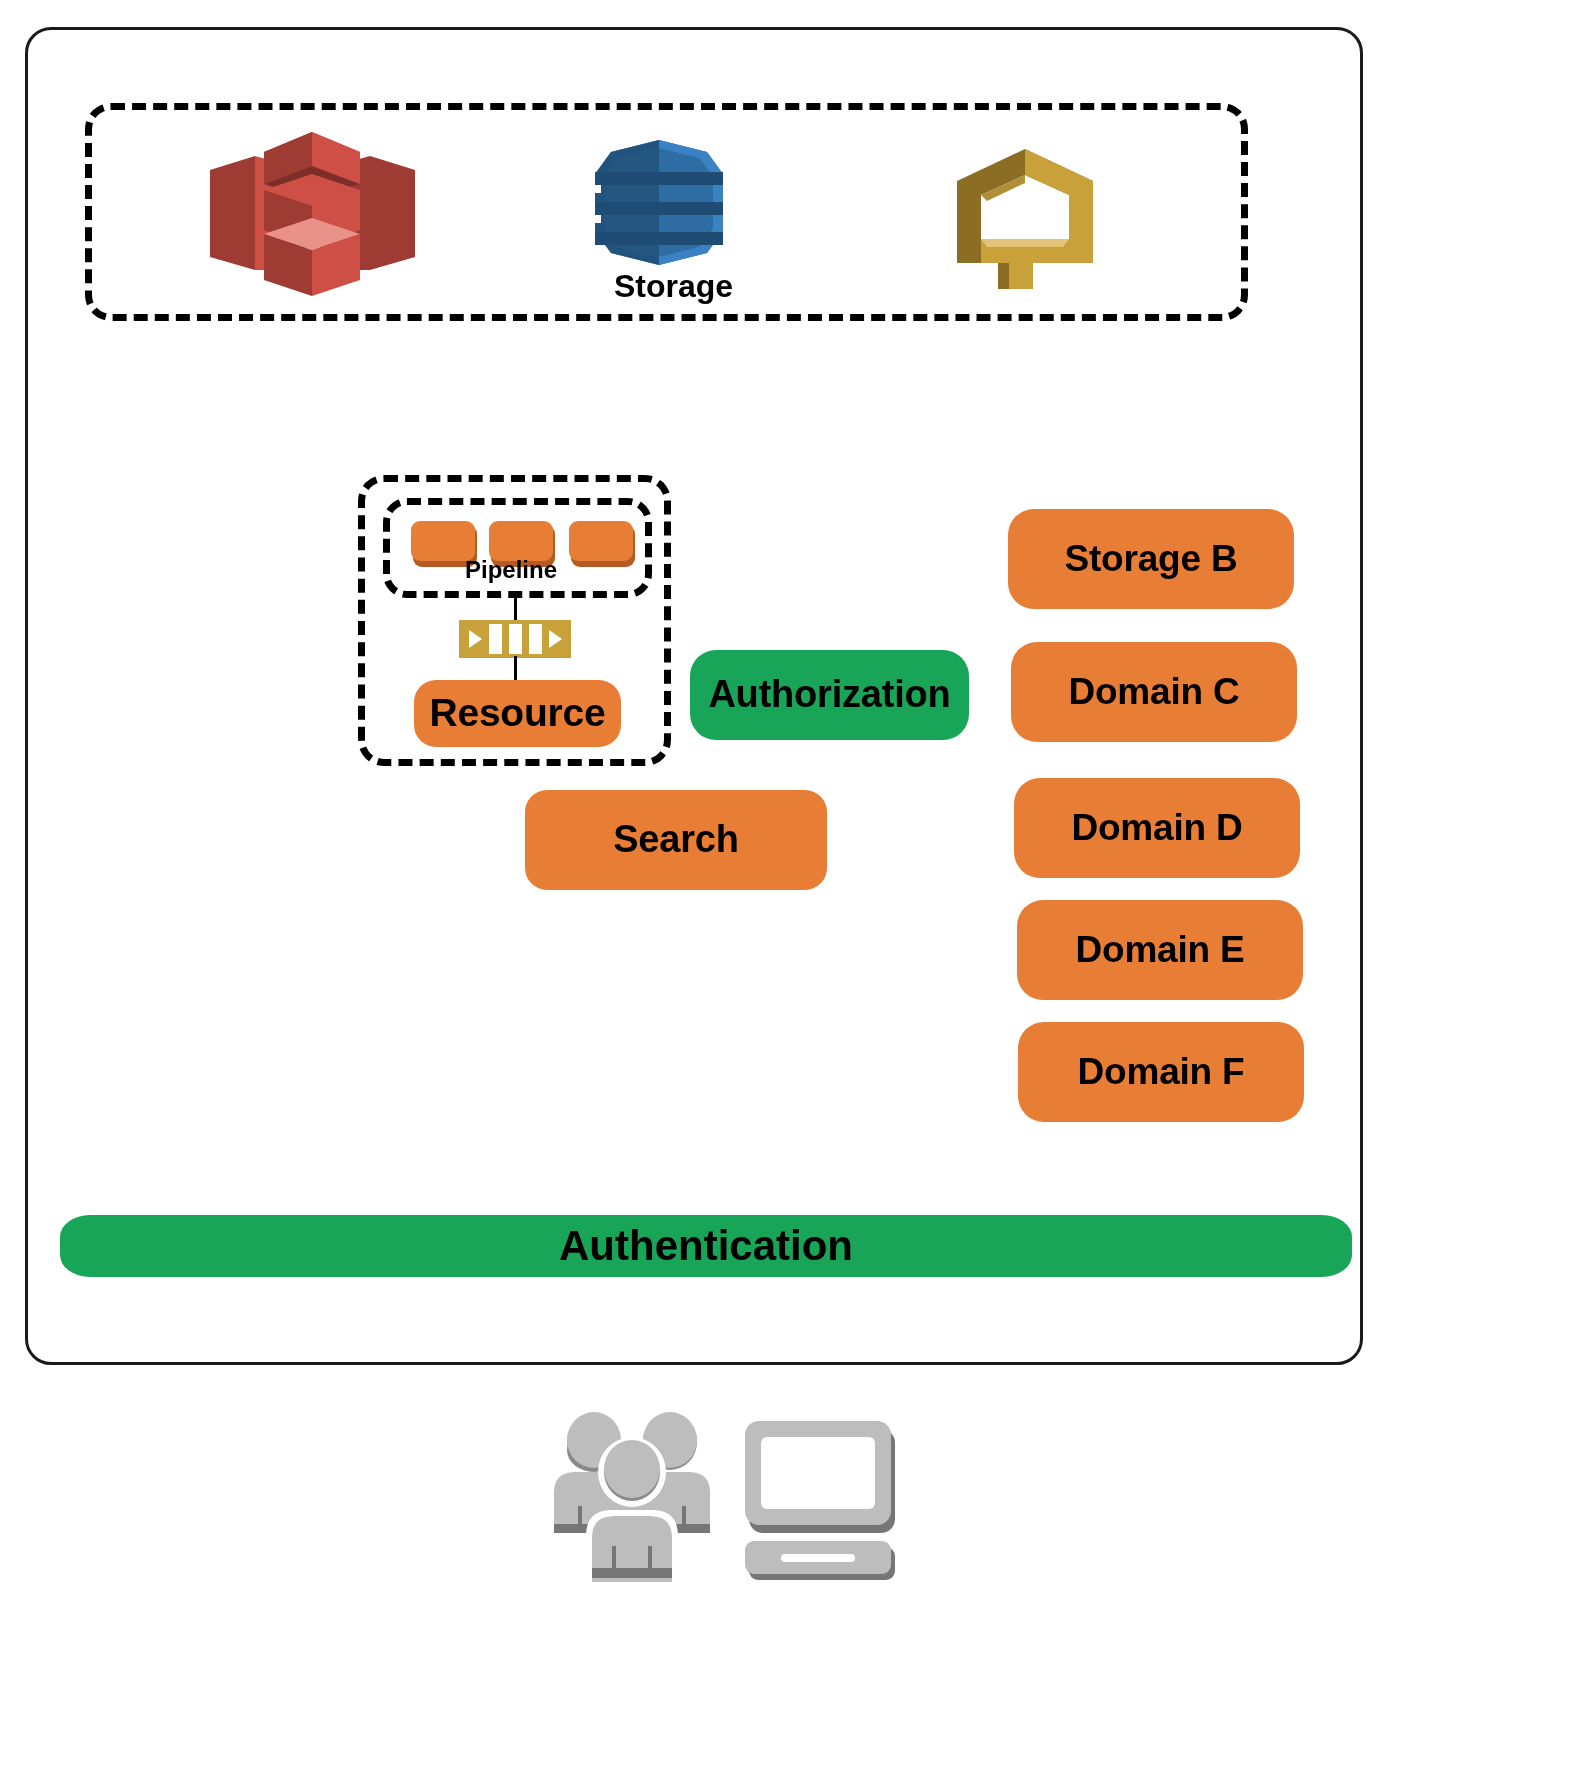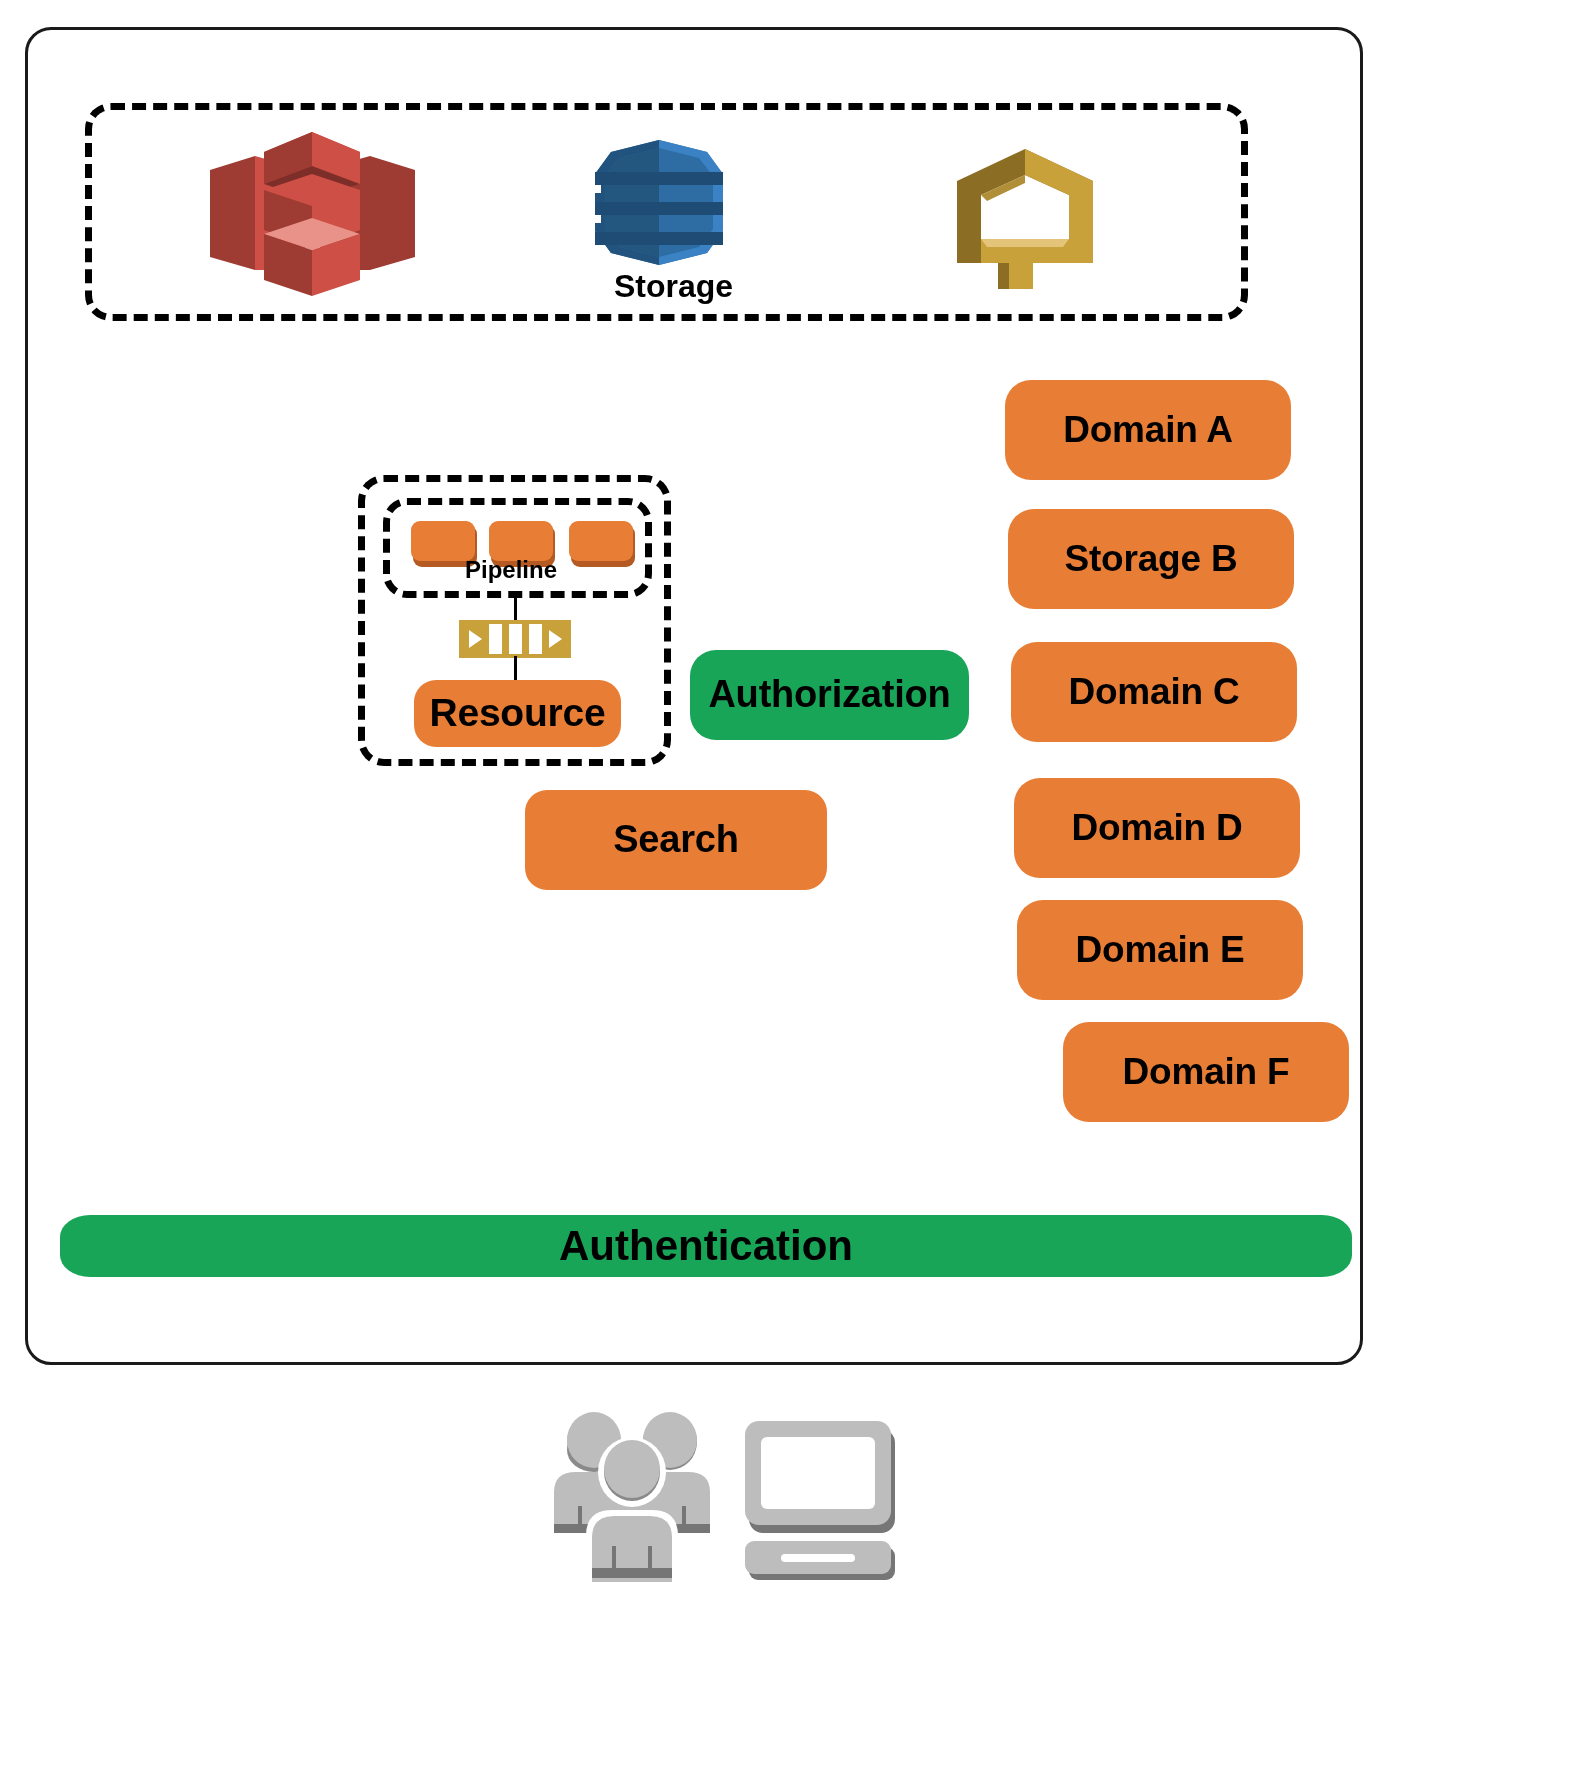--- a/index.html
+++ b/index.html
@@ -212,36 +212,33 @@
   </div>
 
   <div class="pill pill-orange resource-pill" style="left:414px; top:680px; width:207px; height:67px;">
     <span>Resource</span>
   </div>
 
   <div class="pill pill-orange search-pill" style="left:525px; top:790px; width:302px; height:100px;">
     <span>Search</span>
   </div>
 
-  <div class="pill pill-orange domain-pill" style="left:1005px; top:380px; width:286px; height:100px;">
-    <span>Domain A</span>
-  </div>
   <div class="pill pill-orange domain-pill" style="left:1008px; top:509px; width:286px; height:100px;">
     <span>Storage B</span>
   </div>
   <div class="pill pill-orange domain-pill" style="left:1011px; top:642px; width:286px; height:100px;">
     <span>Domain C</span>
   </div>
   <div class="pill pill-orange domain-pill" style="left:1014px; top:778px; width:286px; height:100px;">
     <span>Domain D</span>
   </div>
   <div class="pill pill-orange domain-pill" style="left:1017px; top:900px; width:286px; height:100px;">
     <span>Domain E</span>
   </div>
-  <div class="pill pill-orange domain-pill" style="left:1018px; top:1022px; width:286px; height:100px;margin-left:45px;">
+  <div class="pill pill-orange domain-pill" style="left:1018px; top:1022px; width:286px; height:100px;">
     <span>Domain F</span>
   </div>
 
   <div class="auth-bar" style="left:60px; top:1215px; width:1292px; height:62px;">
     <span>Authentication</span>
   </div>
 
   <svg class="svg-abs" style="left:552px; top:1410px;" width="160" height="172" viewBox="0 0 160 172">
 
     <ellipse cx="42" cy="32" rx="27" ry="28" fill="#BDBDBD"></ellipse>

